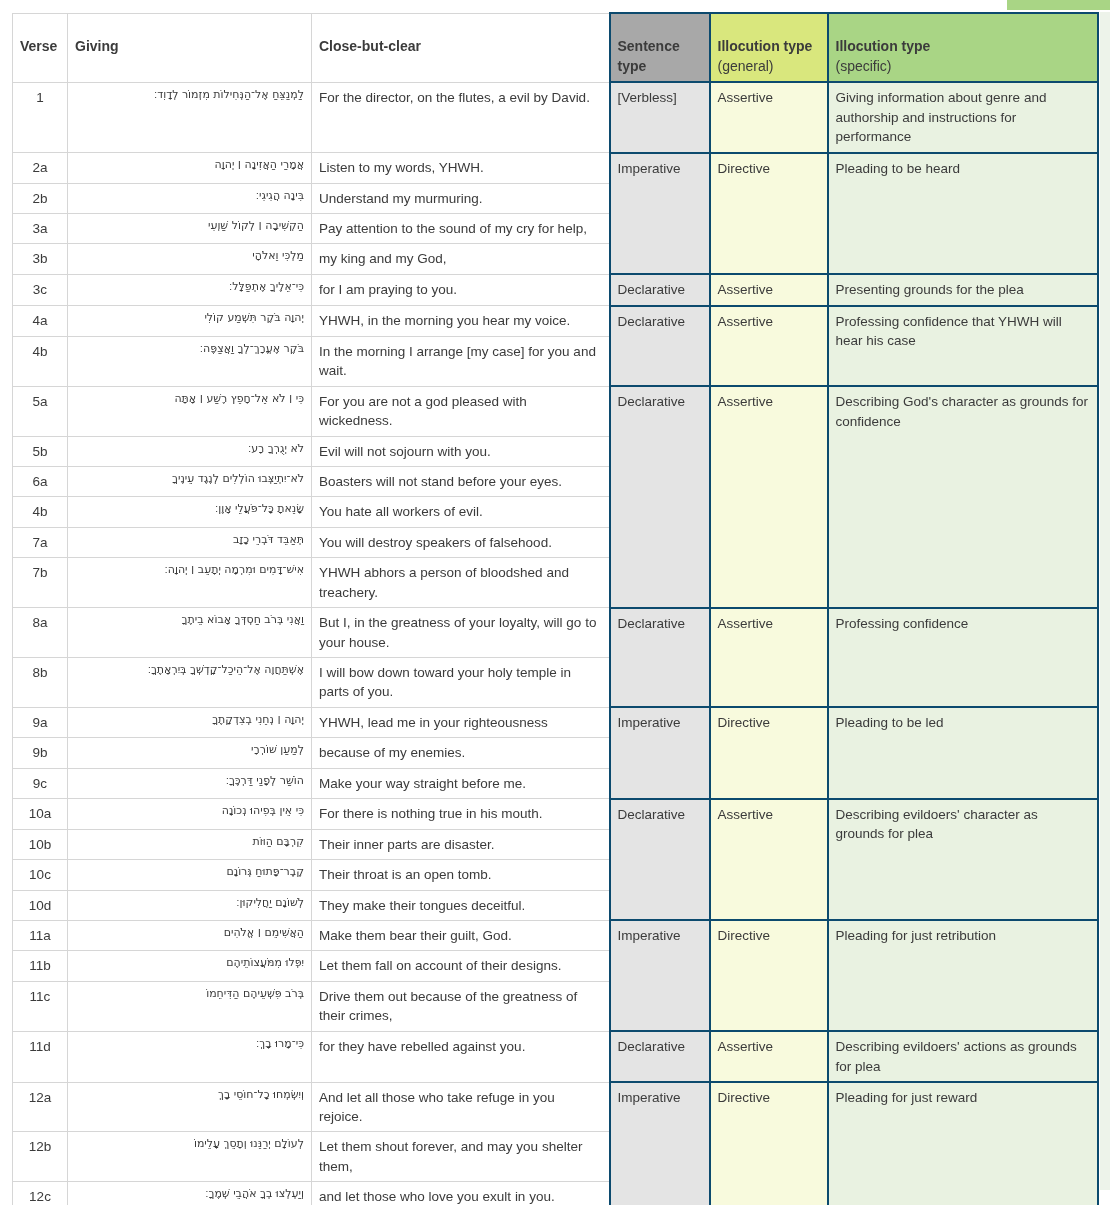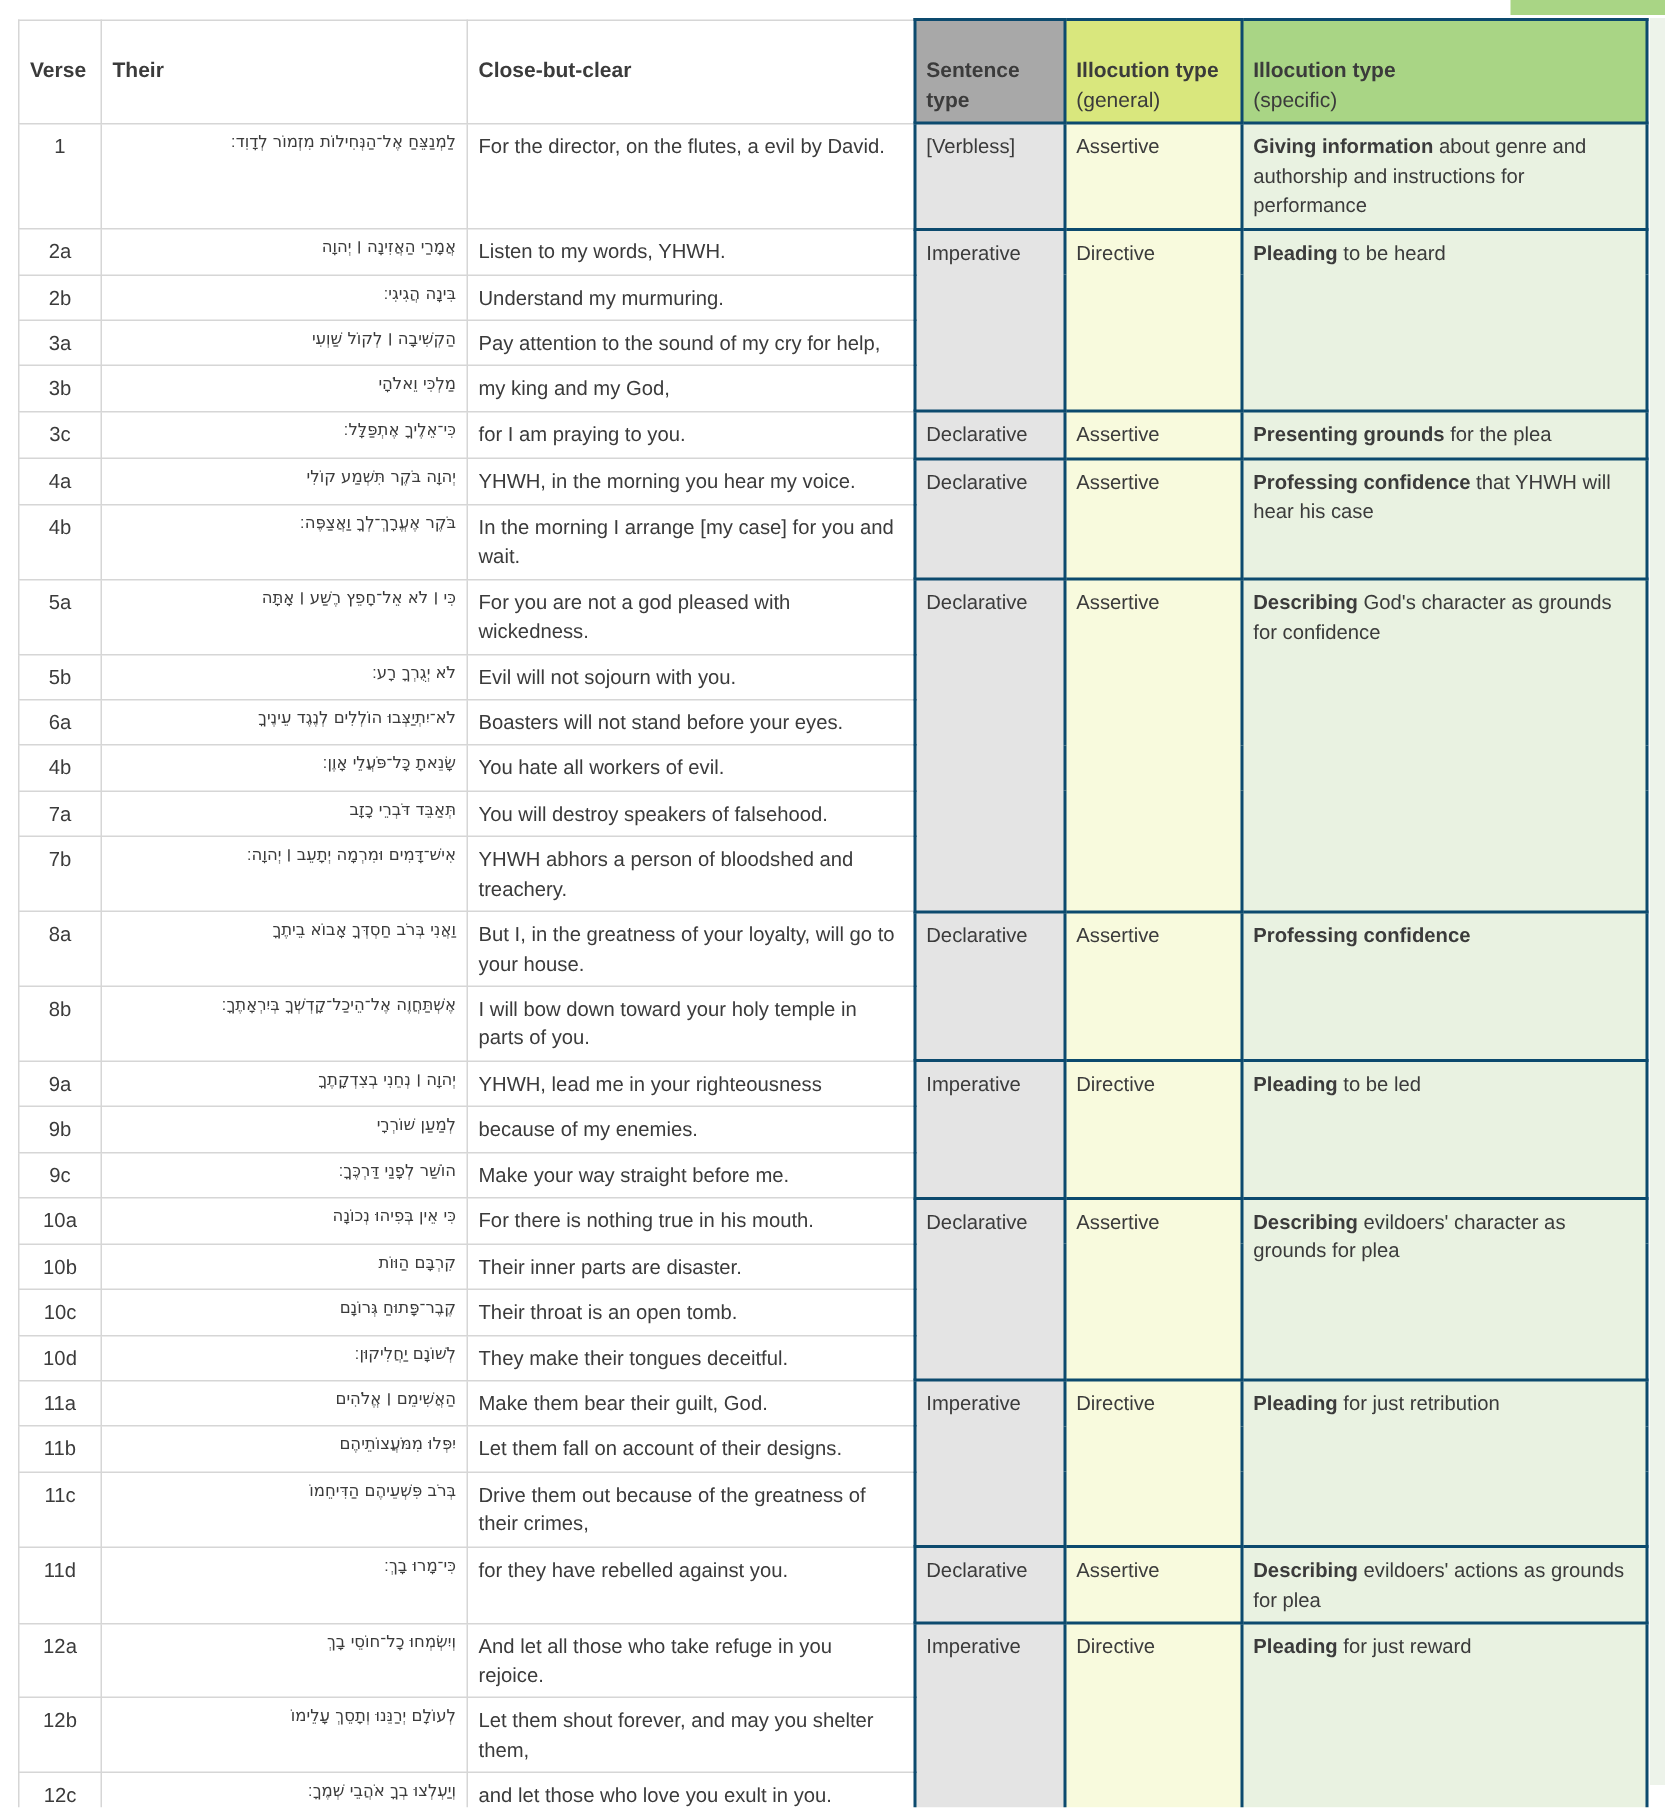--- a/index.html
+++ b/index.html
@@ -40,42 +40,42 @@
   th.h-sentence{background:var(--header-sentence-bg);}
   th.h-general{background:var(--header-general-bg);}
   th.h-specific{background:var(--header-specific-bg);}
 
   td.verse{text-align:center;}
   td.hebrew{text-align:right;font-family:"DejaVu Sans",sans-serif;font-size:11px;line-height:1.36;}
   td.cbc{text-align:left;}
   td.sent{background:var(--body-sentence-bg);}
   td.gen{background:var(--body-general-bg);}
   td.spec{background:var(--body-specific-bg);}
-  td.spec b{font-weight:bold;margin-top:33px;}
+  td.spec b{font-weight:normal;margin-top:33px;}
 </style>
 </head>
 <body>
 
 <div class="sheet">
   <div class="top-strip"></div>
   <div class="right-strip"></div>
 
   <table class="psalm">
     <colgroup>
       <col style="width:55px">
       <col style="width:244px">
       <col style="width:298px">
       <col style="width:100px">
       <col style="width:118px">
       <col style="width:270px">
     </colgroup>
     <thead>
       <tr>
         <th class="plain">Verse</th>
-        <th class="plain">Their</th>
+        <th class="plain">Giving</th>
         <th class="plain">Close-but-clear</th>
         <th class="tinted h-sentence">Sentence type</th>
         <th class="tinted h-general">
           <span>Illocution type</span>
           <span class="sub">(general)</span>
         </th>
         <th class="tinted h-specific">
           <span>Illocution type</span>
           <span class="sub">(specific)</span>
         </th>

